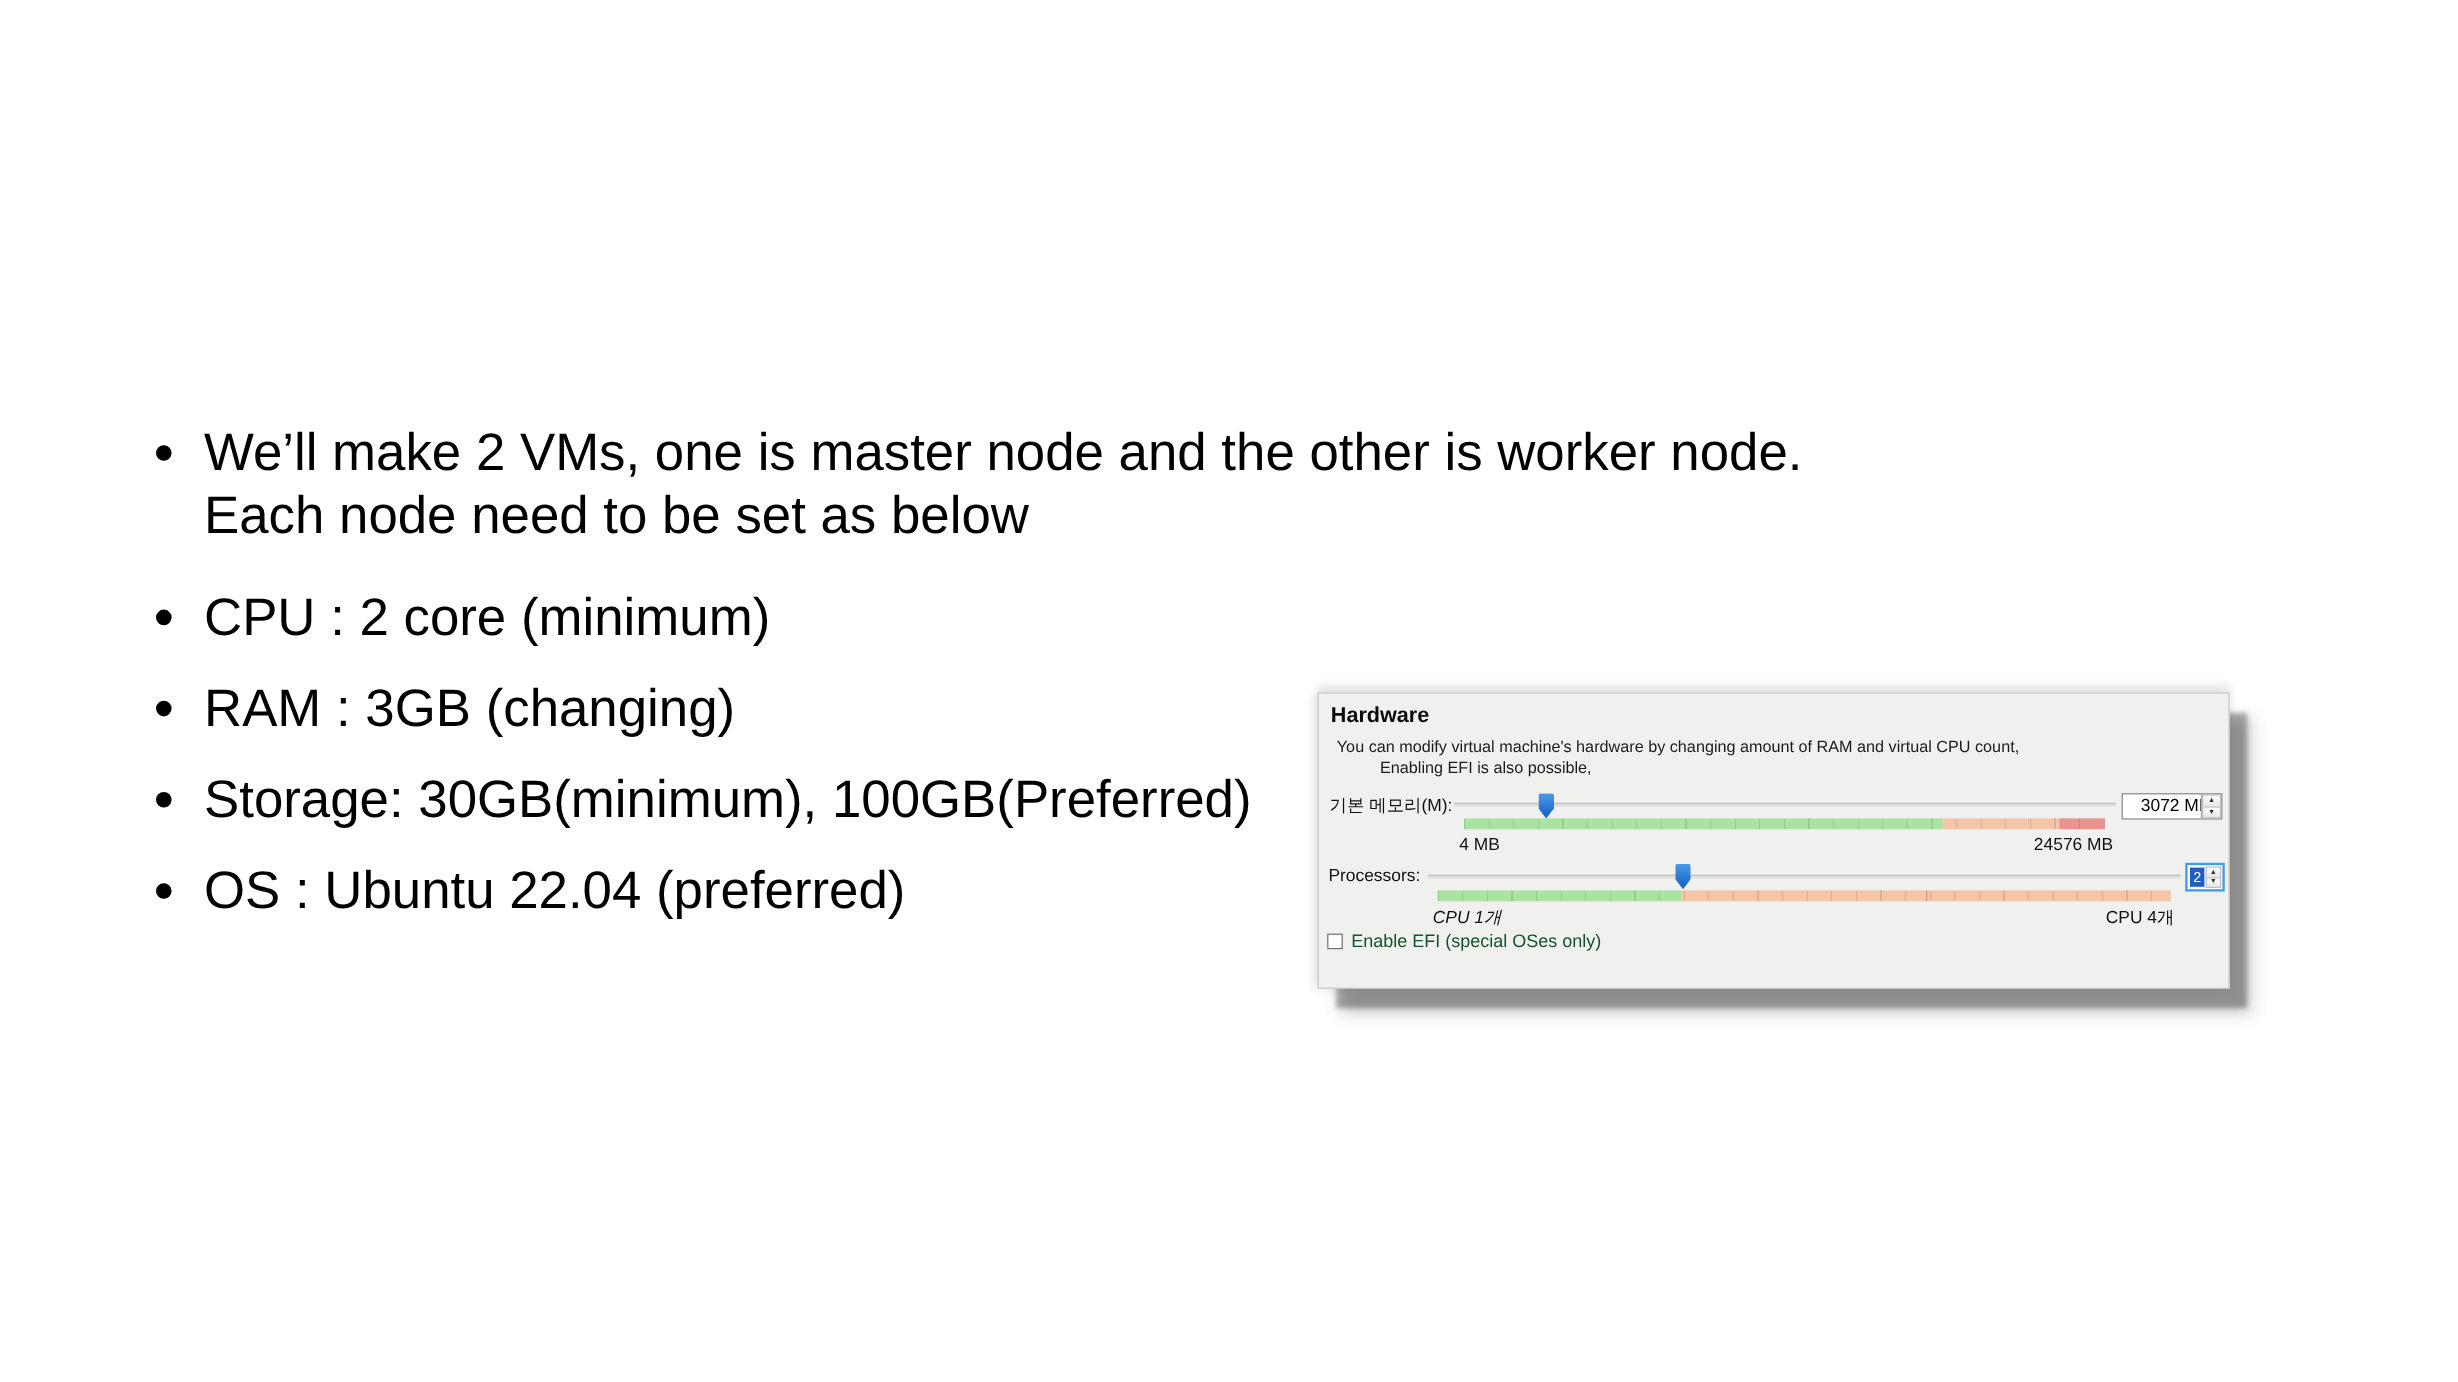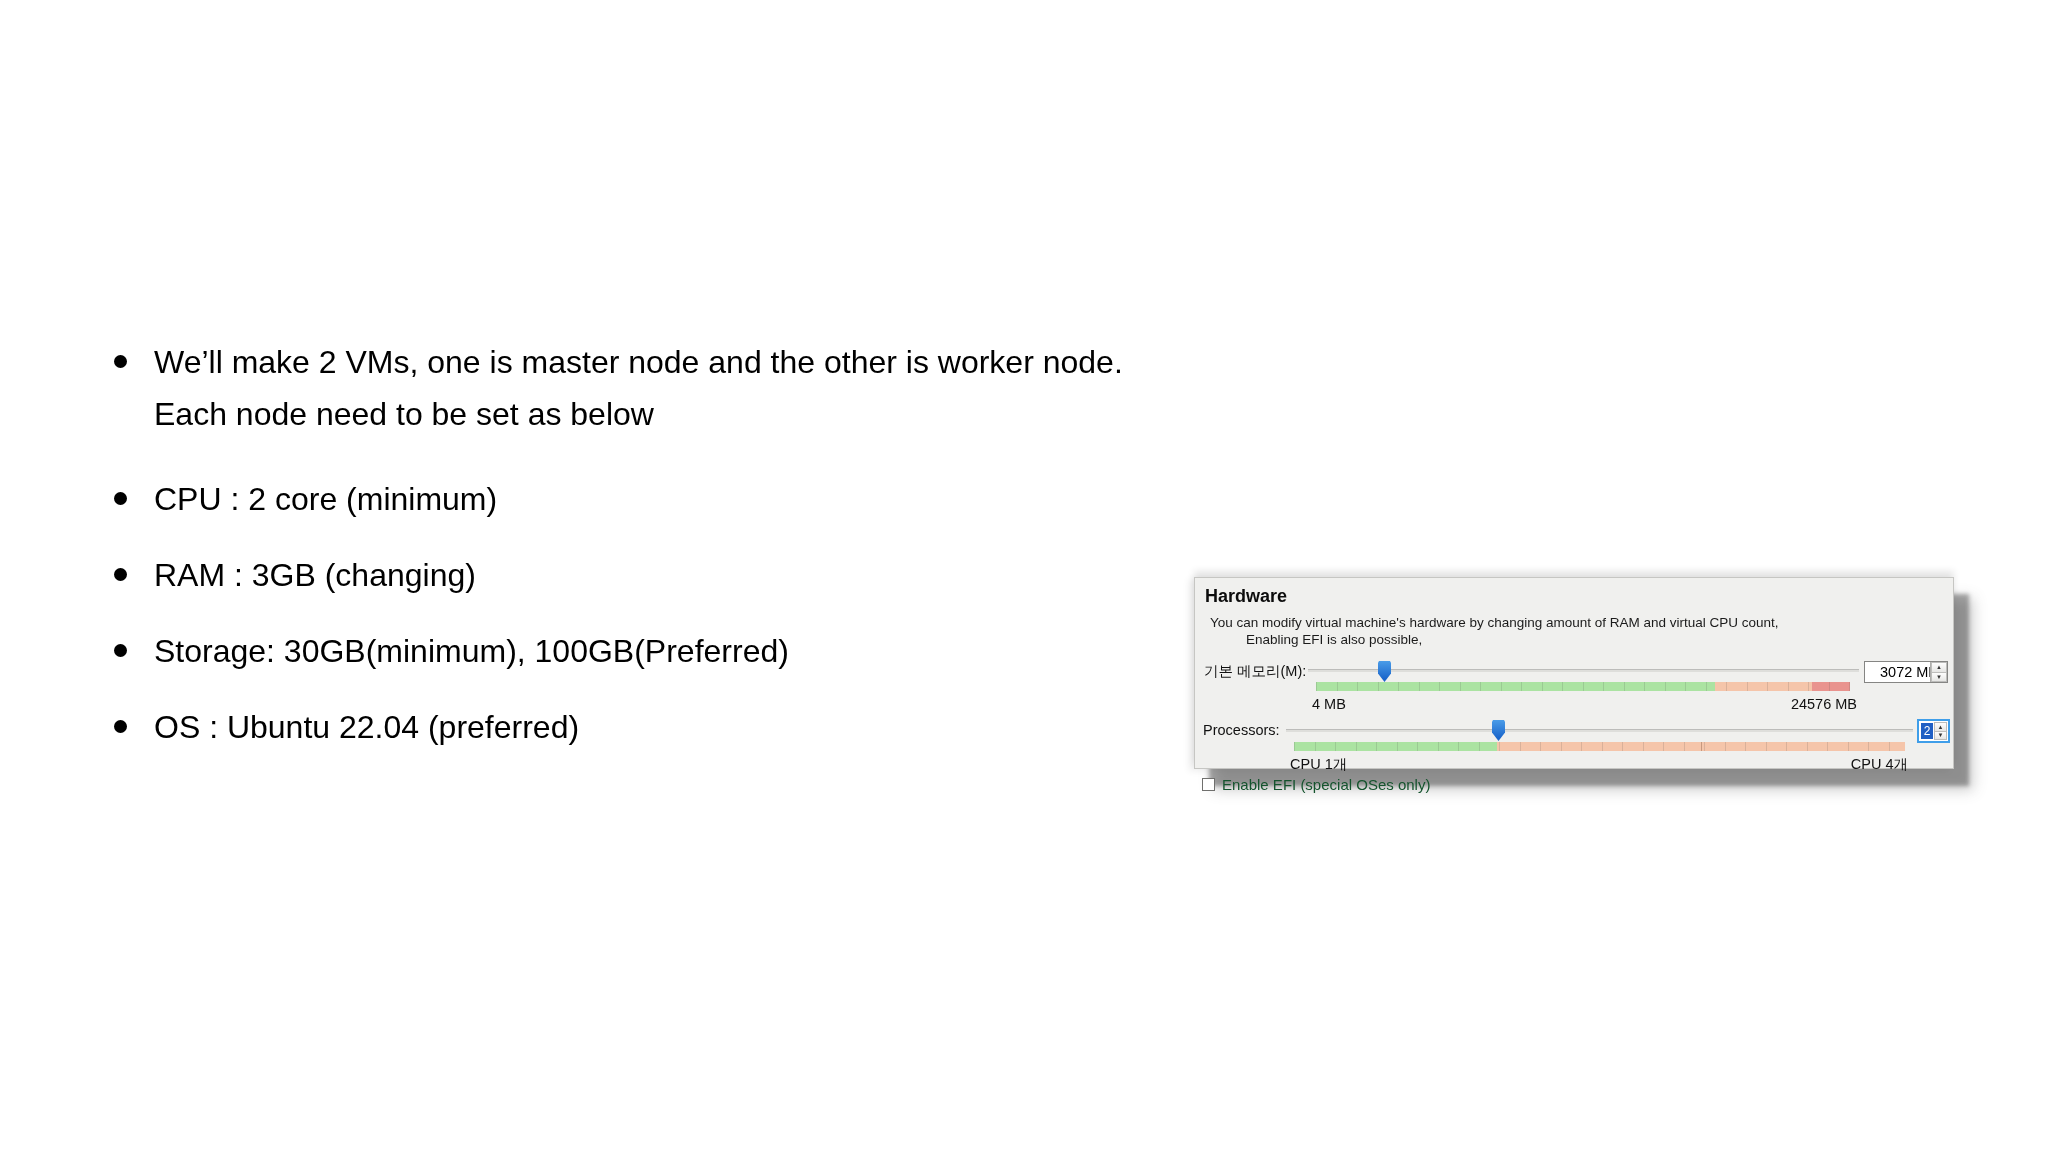--- a/index.html
+++ b/index.html
@@ -25,40 +25,40 @@
     font-weight: 400;
     line-height: 106px;
     color: #000;
   }
 
   
   .bullets {
     position: absolute;
     left: 108px; top: 336px;
     width: 1560px;
-    margin: 0; padding: 0;
+    margin: 16px; padding: 0;
     list-style: none;
-    font-size: 32px;
+    font-size: 44px;
     line-height: 52px;
   }
   .bullets li { position: relative; padding-left: 46px; margin-bottom: 24px; }
   .bullets li.first { margin-bottom: 33px; }
   .bullets .dot {
     position: absolute;
     left: 6px; top: 19px;
     width: 13px; height: 13px;
     border-radius: 50%;
     background: #000;
   }
 
   
   .dialog {
     position: absolute;
-    left: 1194px; top: 577px;
-    width: 760px; height: 192px;
+    left: 1098px; top: 577px;
+    width: 760px; height: 247px;
     background: #f0f0ee;
     border: 1px solid #c6c6c3;
     box-shadow:
       15px 17px 4px rgba(55,55,55,0.42),
       19px 21px 13px rgba(90,90,90,0.30),
       0 -6px 7px rgba(0,0,0,0.10),
       -5px 2px 7px rgba(0,0,0,0.07);
     font-family: "Liberation Sans", sans-serif;
     text-align: center;
   }
@@ -111,21 +111,21 @@
   .proc-tick {
     position: absolute; left: 66.6%; top: 0;
     width: 1px; height: 100%;
     background: rgba(120,80,55,0.38);
     z-index: 2;
   }
 
   .range-min, .range-max { position: absolute; font-size: 14.5px; color: #111; }
   .mem-min { left: 117px; top: 118px; }
   .mem-max { right: 96px; top: 118px; }
-  .cpu-min { left: 95px;  top: 177px; }
+  .cpu-min { left: 95px;  top: 177px; font-style: italic; }
   .cpu-max { right: 45px; top: 177px; }
 
   
   .spin {
     position: absolute; display: flex;
     background: #fff; border: 1px solid #858583;
   }
   .mem-spin { left: 669px; top: 83px; width: 84px; height: 22px; }
   .spin-val {
     flex: 1; font-size: 14.5px; color: #000;

